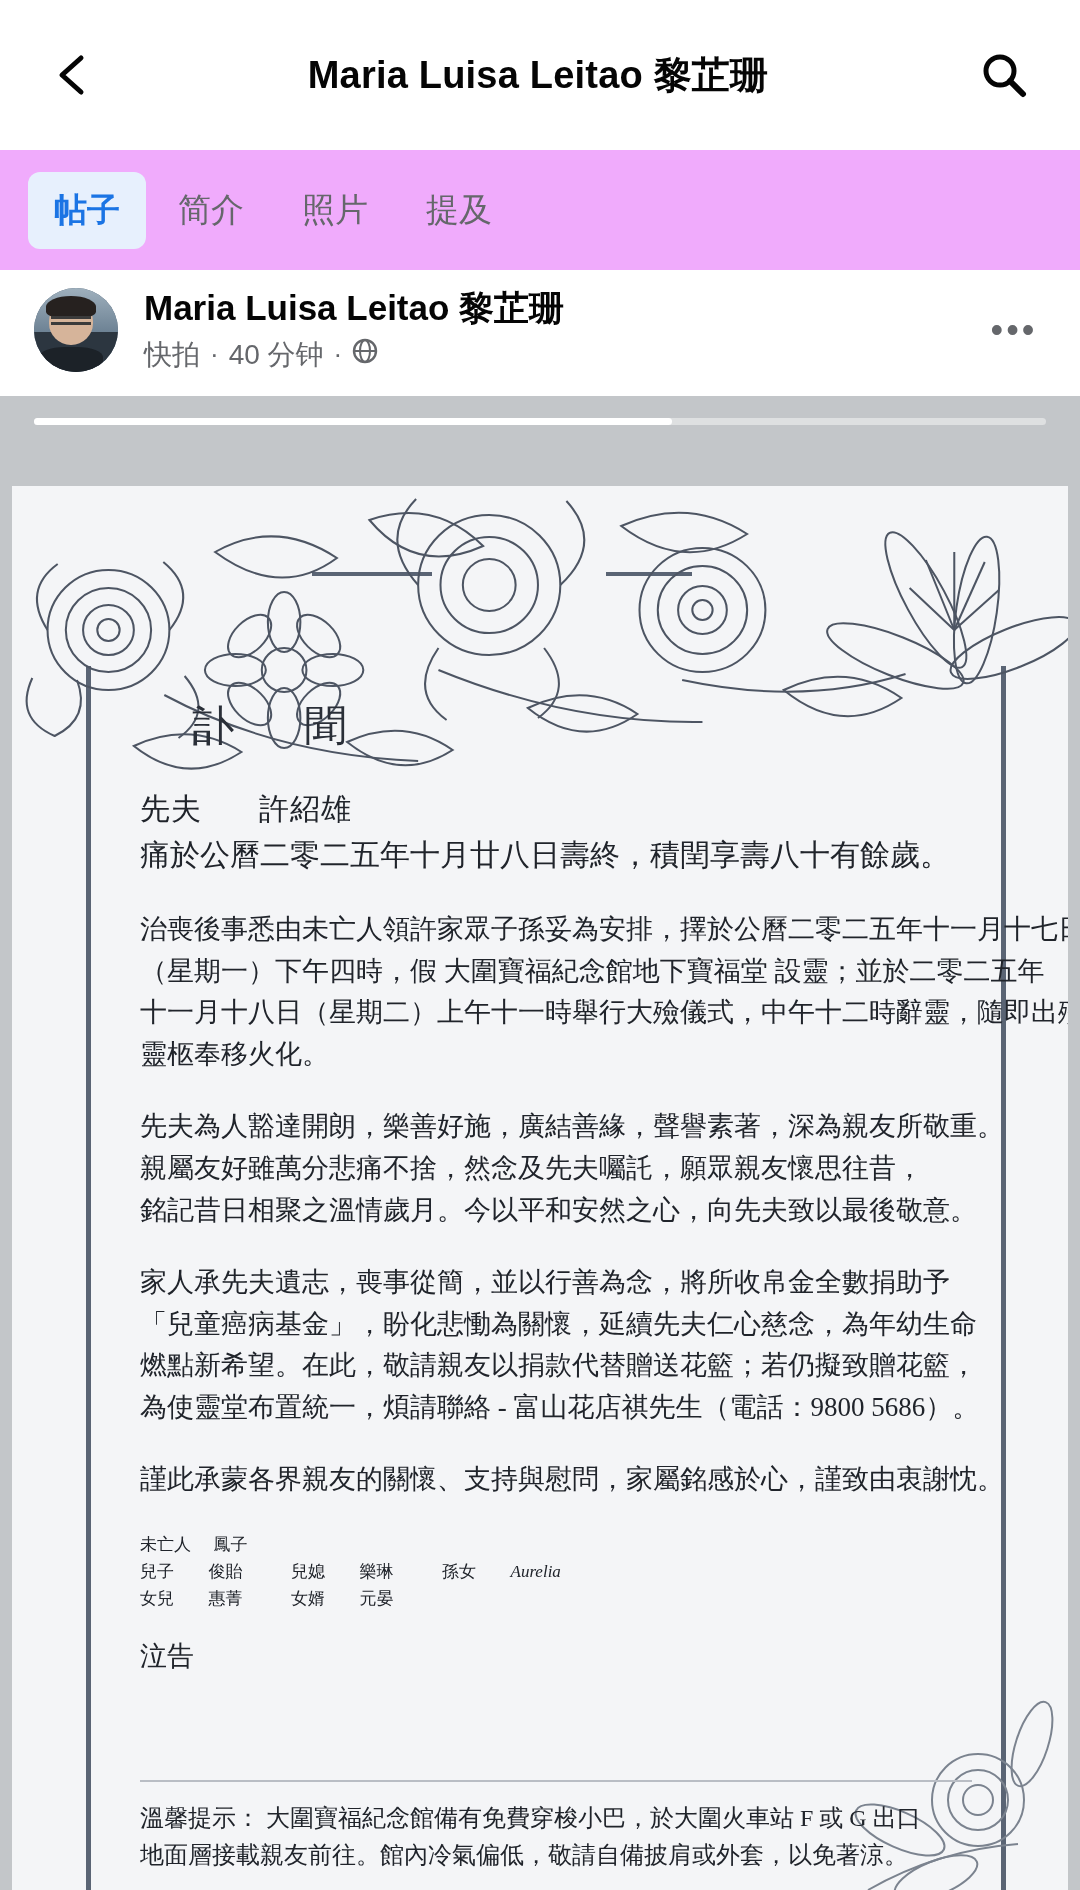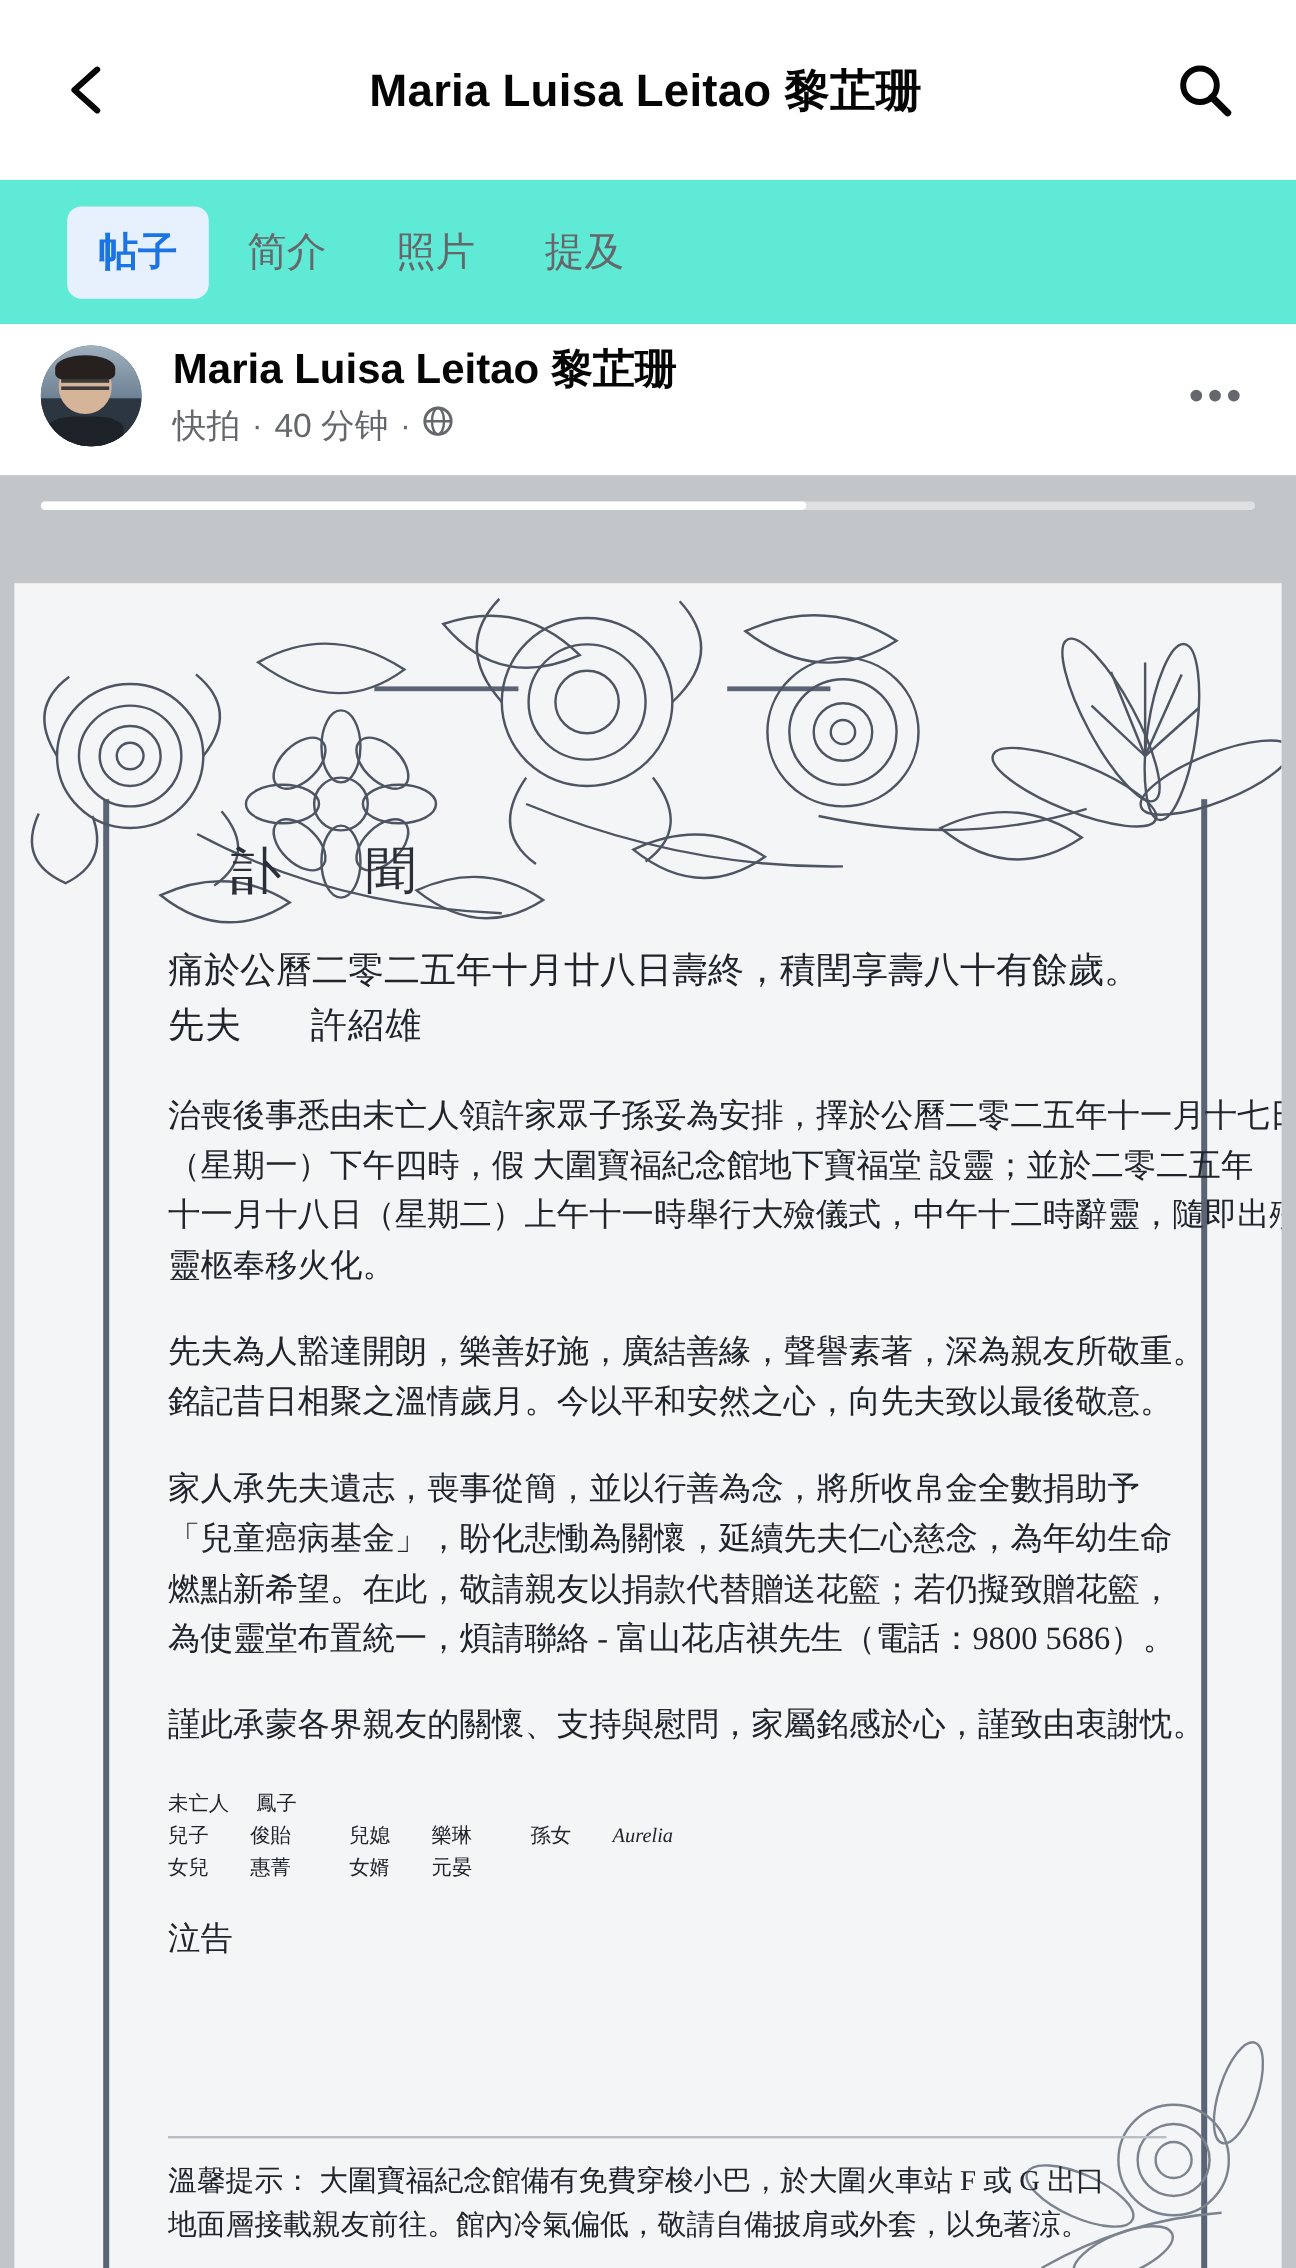--- a/index.html
+++ b/index.html
@@ -58,23 +58,23 @@
     justify-content: center;
     flex: 0 0 auto;
   }
 
   
   .tabs {
     height: 120px;
     flex: 0 0 120px;
     display: flex;
     align-items: center;
-    padding: 0 56px;
+    padding: 0 28px;
     gap: 6px;
-    background: #5eead4;
+    background: #f0abfc;
   }
   .tab {
     font-size: 33px;
     color: #65676b;
     padding: 16px 26px;
     border-radius: 12px;
     white-space: nowrap;
   }
   .tab.active {
     color: #1b74e4;
@@ -425,37 +425,38 @@
             <ellipse cx="224" cy="64" rx="16" ry="44" transform="rotate(18 224 64)"></ellipse>
             <path d="M60 210 q70 -40 150 -46"></path>
           </g>
         </svg>
 
         <div class="obit-title">訃 聞</div>
 
         <div class="obit-body">
 
           <div class="blk">
-            <div class="ln big">痛於公曆二零二五年十月廿八日壽終，積閏享壽八十有餘歲。</div>
             <div class="ln name">
               <span>先夫</span>
               <span class="sp-wide"></span>
               <span>許紹雄</span>
             </div>
+            <div class="ln big">痛於公曆二零二五年十月廿八日壽終，積閏享壽八十有餘歲。</div>
           </div>
 
           <div class="blk">
             <div class="ln">治喪後事悉由未亡人領許家眾子孫妥為安排，擇於公曆二零二五年十一月十七日</div>
             <div class="ln">（星期一）下午四時，假 大圍寶福紀念館地下寶福堂 設靈；並於二零二五年</div>
             <div class="ln">十一月十八日（星期二）上午十一時舉行大殮儀式，中午十二時辭靈，隨即出殯，</div>
             <div class="ln">靈柩奉移火化。</div>
           </div>
 
           <div class="blk">
             <div class="ln">先夫為人豁達開朗，樂善好施，廣結善緣，聲譽素著，深為親友所敬重。</div>
+            <div class="ln">親屬友好雖萬分悲痛不捨，然念及先夫囑託，願眾親友懷思往昔，</div>
             <div class="ln">銘記昔日相聚之溫情歲月。今以平和安然之心，向先夫致以最後敬意。</div>
           </div>
 
           <div class="blk">
             <div class="ln">家人承先夫遺志，喪事從簡，並以行善為念，將所收帛金全數捐助予</div>
             <div class="ln">「兒童癌病基金」，盼化悲慟為關懷，延續先夫仁心慈念，為年幼生命</div>
             <div class="ln">燃點新希望。在此，敬請親友以捐款代替贈送花籃；若仍擬致贈花籃，</div>
             <div class="ln">為使靈堂布置統一，煩請聯絡 - 富山花店祺先生（電話：9800 5686）。</div>
           </div>
 

